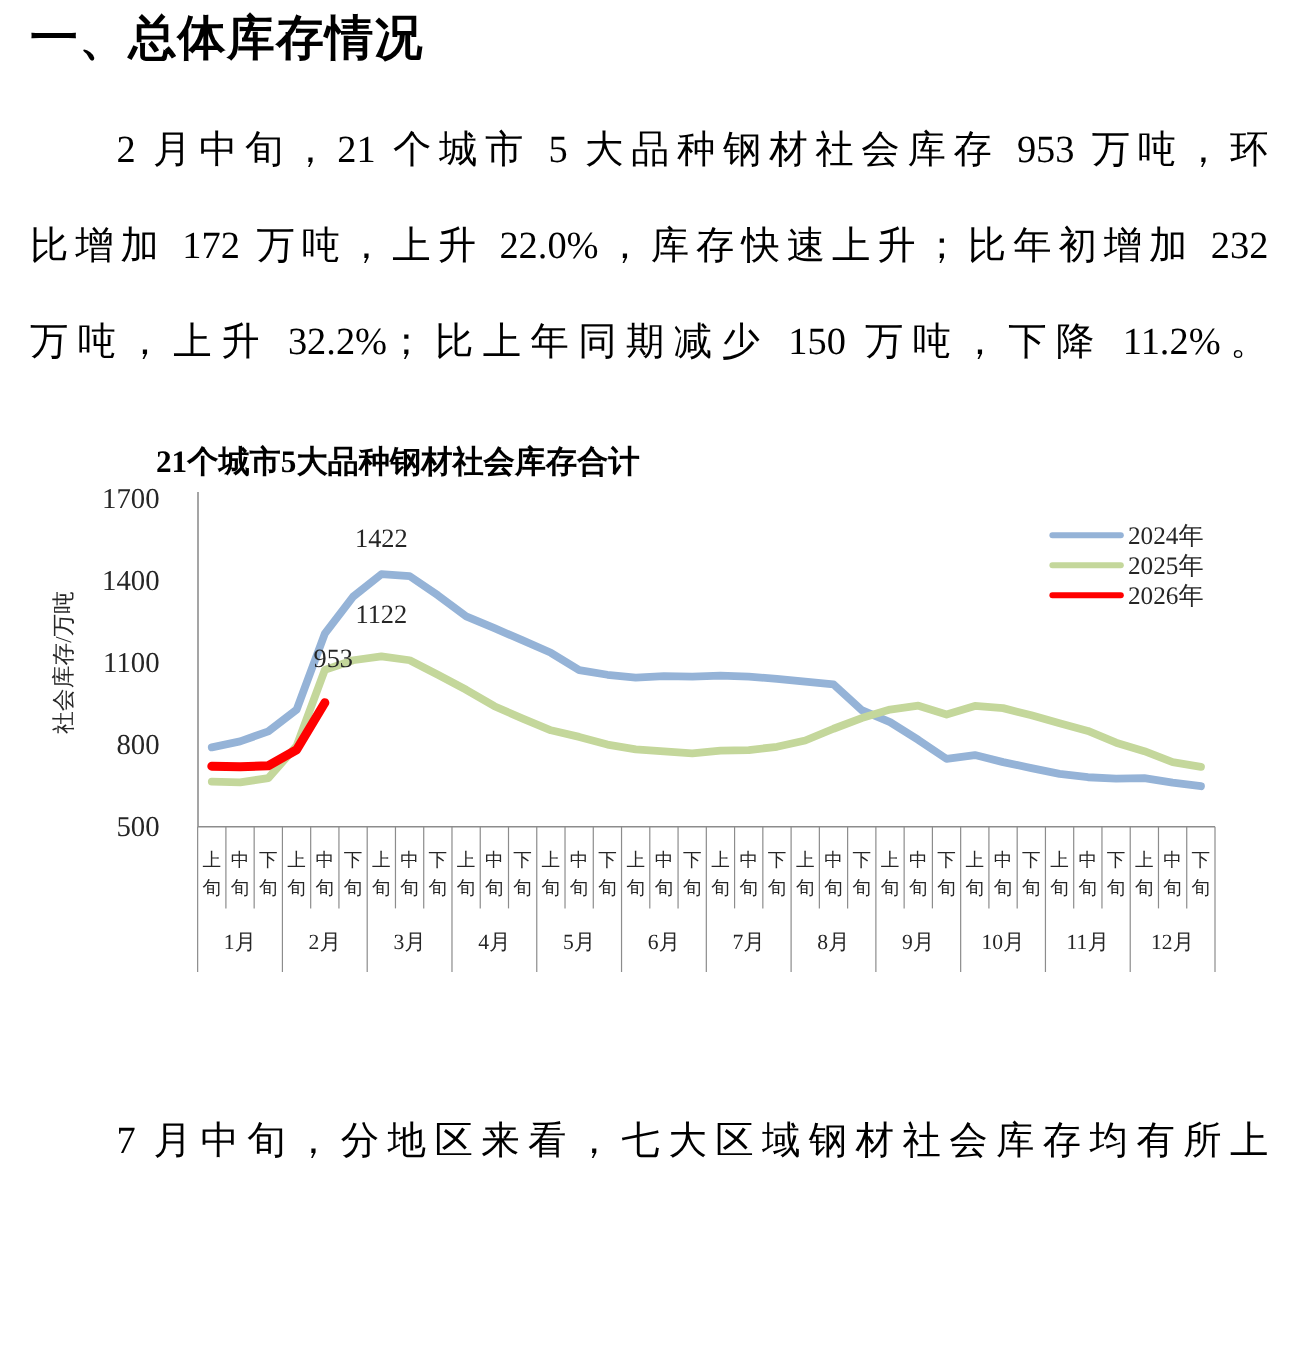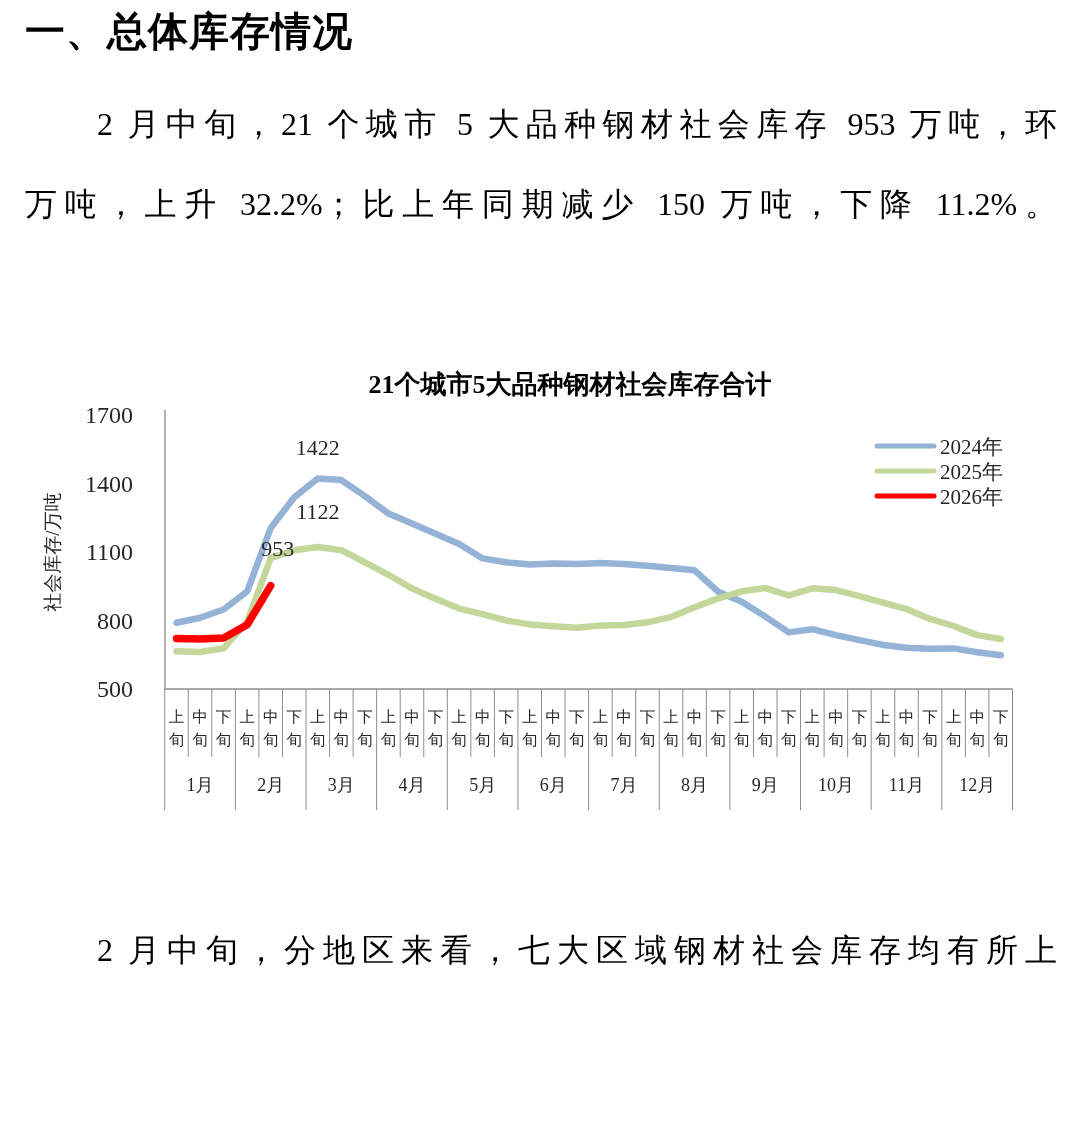--- a/index.html
+++ b/index.html
@@ -37,21 +37,21 @@
   .para-line.indent{ text-indent:72px; }
   #para1{ top:84px; }
   #para1 .para-line{ height:80px; line-height:80px; }
   #para2{ top:913px; }
   #para2 .para-line{ height:75px; line-height:75px; }
   .chart-title{
     position:absolute;
     left:130px;
     top:367px;
     width:880px;
-    text-align:center;
+    text-align:left;
     font-size:26px;
     font-weight:bold;
     font-family:"Liberation Serif","DejaVu Serif",serif;
     color:#000;
   }
   #chart-svg{
     position:absolute;
     left:0;
     top:0;
     width:1080px;
@@ -64,20 +64,21 @@
 </style>
 </head>
 <body>
 
 <div class="page">
 
   <div class="heading">一、总体库存情况</div>
 
   <div class="para" id="para1">
       <div class="para-line indent">2 月中旬，21 个城市 5 大品种钢材社会库存 953 万吨，环</div>
+      <div class="para-line">比增加 172 万吨，上升 22.0%，库存快速上升；比年初增加 232</div>
       <div class="para-line">万吨，上升 32.2%；比上年同期减少 150 万吨，下降 11.2%。</div>
     </div>
 
   <div class="chart-title">21个城市5大品种钢材社会库存合计</div>
 
   <svg id="chart-svg" viewBox="0 0 1080 1129" xmlns="http://www.w3.org/2000/svg">
       <line x1="165" y1="410" x2="165" y2="689" stroke="#8c8c8c" stroke-width="1.3"></line>
       <line x1="164.7" y1="689" x2="1012.5" y2="689" stroke="#8c8c8c" stroke-width="1.3"></line>
       <line x1="164.7" y1="689" x2="164.7" y2="810" stroke="#8c8c8c" stroke-width="1"></line>
       <line x1="188.25" y1="689" x2="188.25" y2="757" stroke="#8c8c8c" stroke-width="1"></line>
@@ -178,17 +179,17 @@
       <text x="277.7" y="555.565" text-anchor="middle" font-size="22" fill="#FF0000">953</text>
       <line x1="877" y1="446" x2="934" y2="446" stroke="#95B3D7" stroke-width="5" stroke-linecap="round"></line>
       <text x="940" y="453.5" font-size="21">2024年</text>
       <line x1="877" y1="471" x2="934" y2="471" stroke="#C4D79B" stroke-width="5" stroke-linecap="round"></line>
       <text x="940" y="478.5" font-size="21">2025年</text>
       <line x1="877" y1="496" x2="934" y2="496" stroke="#FF0000" stroke-width="5" stroke-linecap="round"></line>
       <text x="940" y="503.5" font-size="21">2026年</text>
     </svg>
 
   <div class="para" id="para2">
-      <div class="para-line indent">2 月中旬，分地区来看，七大区域钢材社会库存均有所上</div>
+      <div class="para-line indent">7 月中旬，分地区来看，七大区域钢材社会库存均有所上</div>
       <div class="para-line last-left">况见下图。</div>
     </div>
 
 </div>
 
 </body></html>

